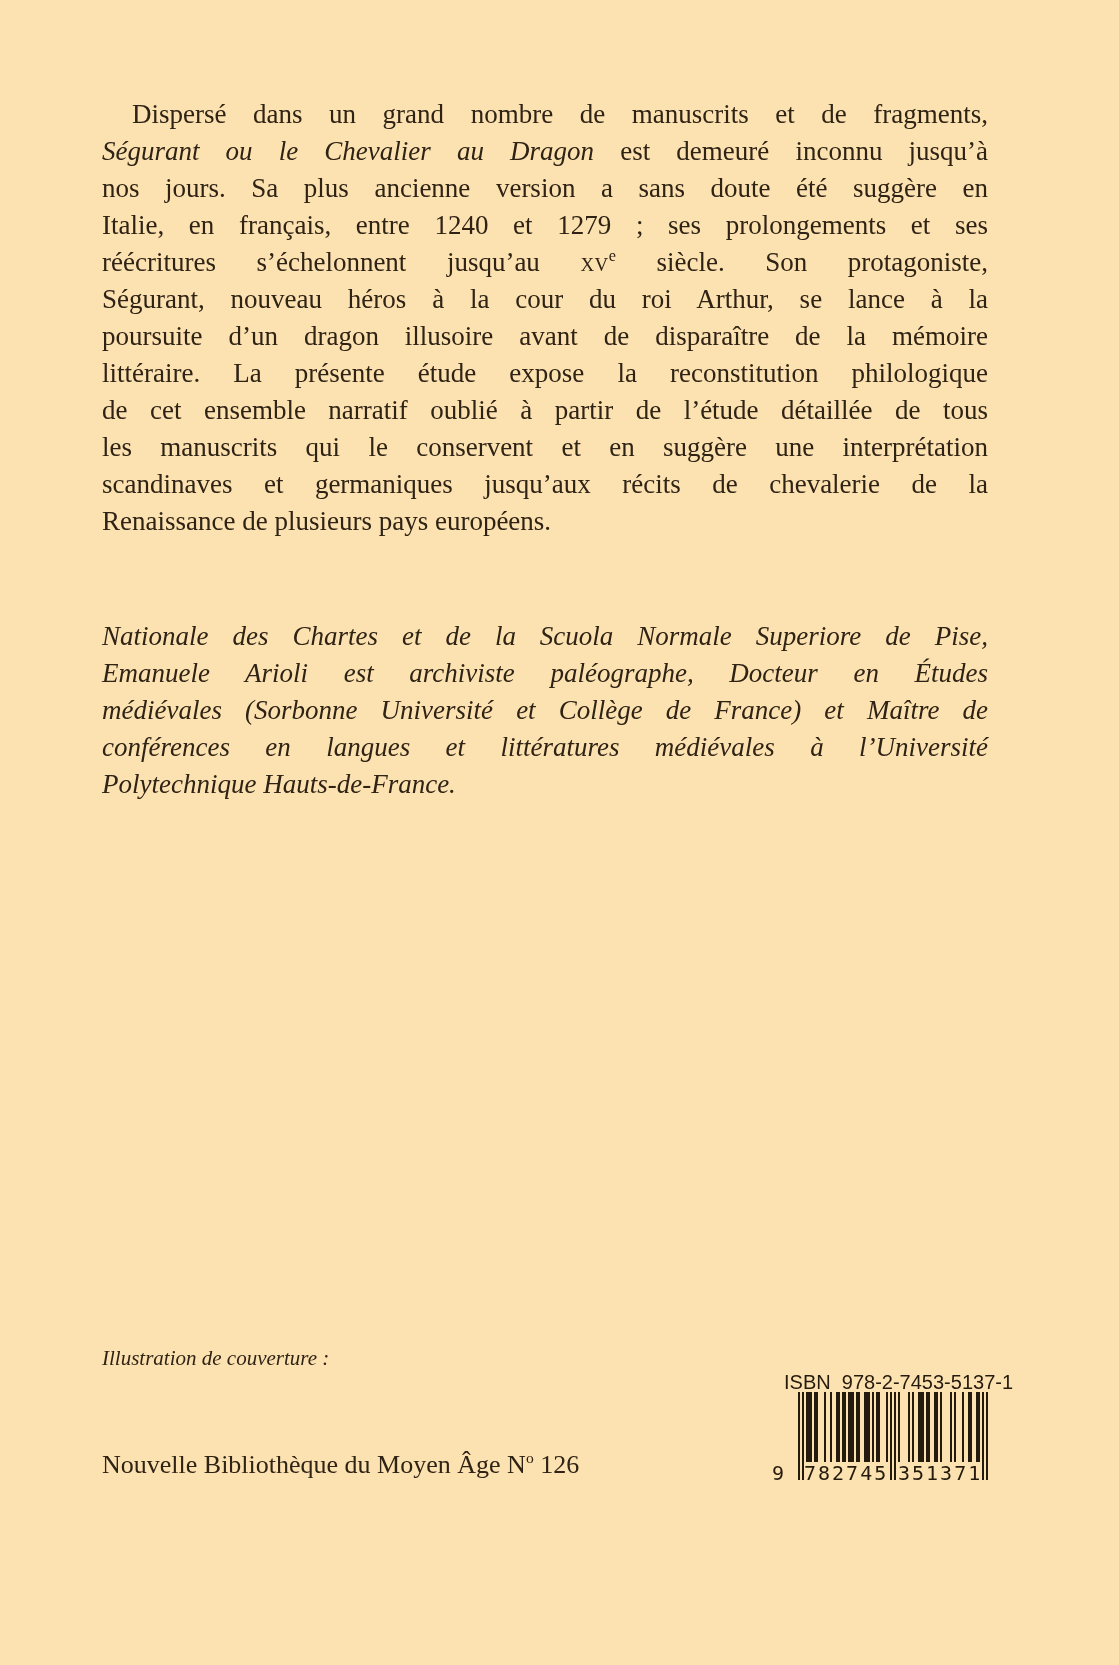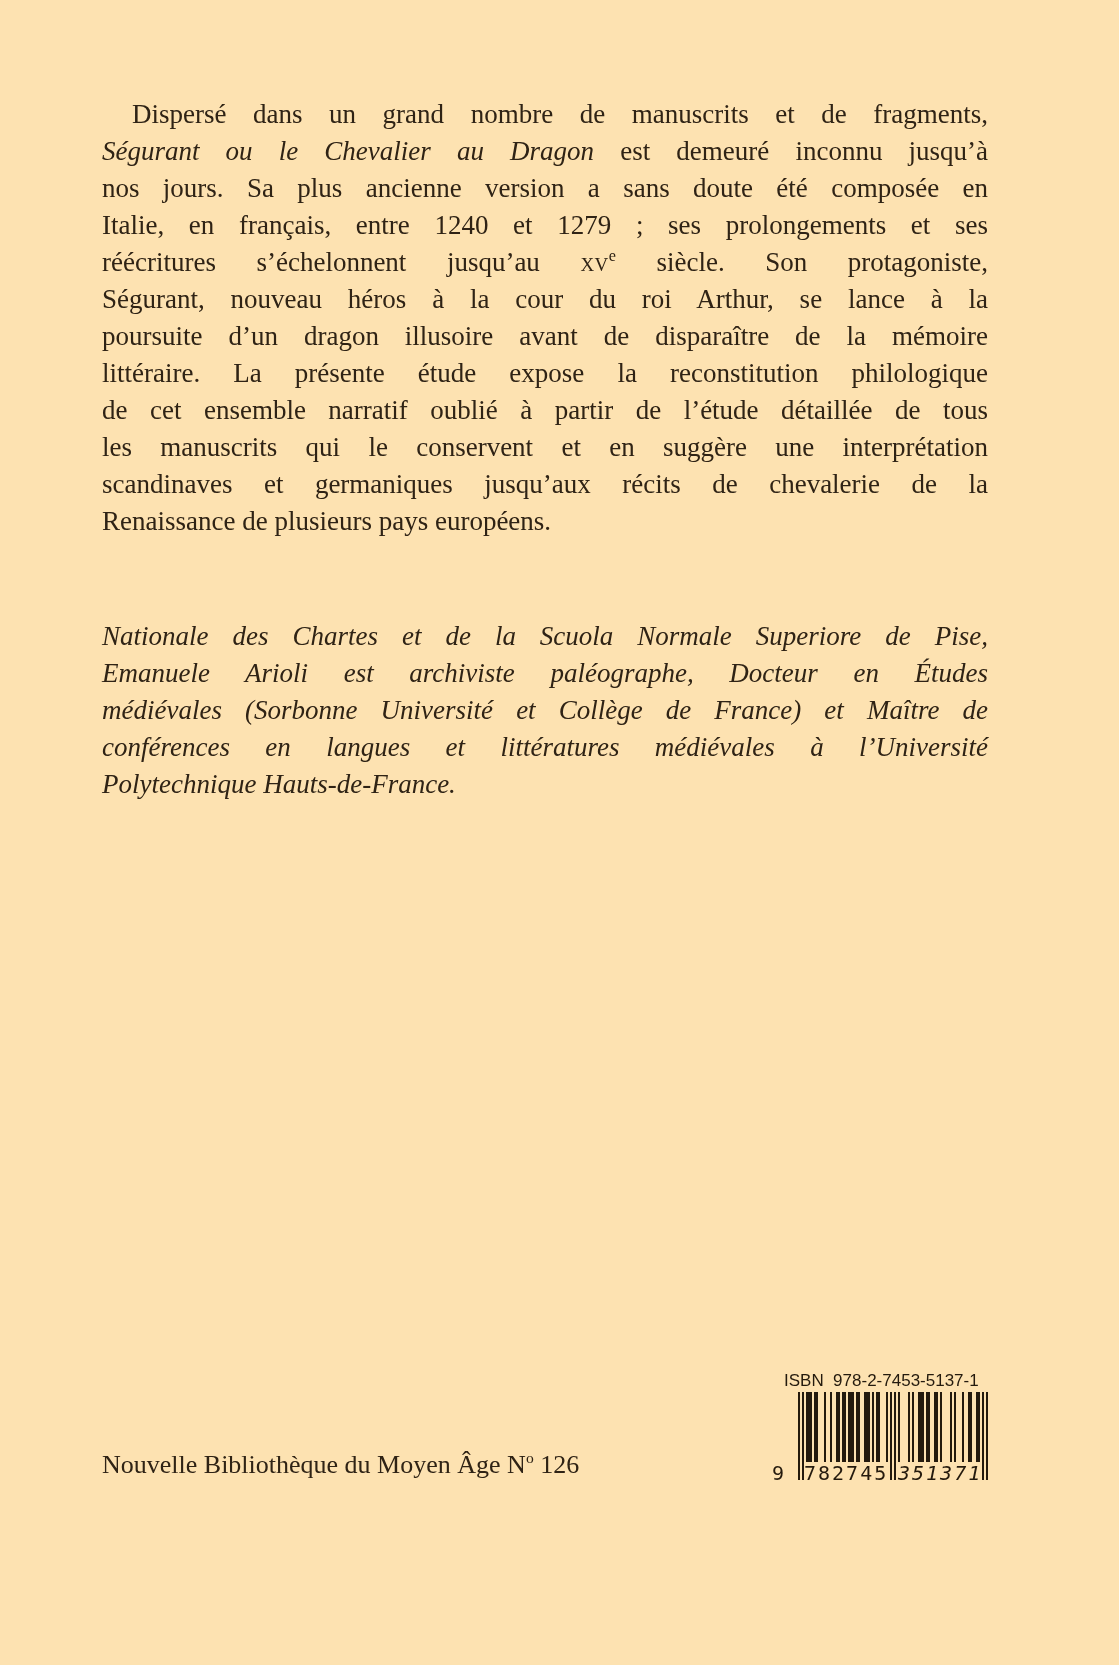--- a/index.html
+++ b/index.html
@@ -55,21 +55,21 @@
     left:770px;top:1371px;
     width:222px;height:122px;
     color:#241a0d;
   }
   .isbn-label{
     position:absolute;
     left:14px;top:0;
     width:210px;
     text-align:left;
     font-family:"Liberation Sans", sans-serif;
-    font-size:17px;
+    font-size:20px;
     white-space:pre;
   }
   .bars{
     position:absolute;
     left:28px;top:21px;
     width:190px;height:88px;
   }
   .bar{
     position:absolute;
     top:0;width:2px;height:70px;
@@ -77,51 +77,52 @@
   }
   .bar.guard{height:88px;}
   .bc-digit{
     position:absolute;
     top:90px;
     font-family:"DejaVu Sans Mono", monospace;
     font-size:20px;
   }
   .bc-lead{left:2px;}
   .bc-left{left:34px;width:84px;text-align:center;letter-spacing:2px;}
-  .bc-right{left:128px;width:84px;text-align:left;letter-spacing:2px;font-style:italic;}
+  .bc-right{left:128px;width:84px;text-align:left;letter-spacing:2px;}
 </style>
 </head>
 <body>
 
 <div class="page" style="background: rgb(253, 226, 177); color: rgb(47, 35, 21); padding-left: 13px;">
 
   <div class="textblock synopsis">
       <div class="line first">Dispersé dans un grand nombre de manuscrits et de fragments,</div>
       <div class="line"><i>Ségurant ou le Chevalier au Dragon</i> est demeuré inconnu jusqu’à</div>
-      <div class="line">nos jours. Sa plus ancienne version a sans doute été composée en</div>
+      <div class="line">nos jours. Sa plus ancienne version a sans doute été suggère en</div>
       <div class="line">Italie, en français, entre 1240 et 1279 ; ses prolongements et ses</div>
       <div class="line">réécritures s’échelonnent jusqu’au <span class="sc">xv</span><sup>e</sup> siècle. Son protagoniste,</div>
       <div class="line">Ségurant, nouveau héros à la cour du roi Arthur, se lance à la</div>
       <div class="line">poursuite d’un dragon illusoire avant de disparaître de la mémoire</div>
       <div class="line">littéraire. La présente étude expose la reconstitution philologique</div>
       <div class="line">de cet ensemble narratif oublié à partir de l’étude détaillée de tous</div>
       <div class="line">les manuscrits qui le conservent et en suggère une interprétation</div>
       <div class="line">scandinaves et germaniques jusqu’aux récits de chevalerie de la</div>
       <div class="line last">Renaissance de plusieurs pays européens.</div>
     </div>
 
   <div class="textblock bio">
       <div class="line">Nationale des Chartes et de la Scuola Normale Superiore de Pise,</div>
       <div class="line">Emanuele Arioli est archiviste paléographe, Docteur en Études</div>
       <div class="line">médiévales (Sorbonne Université et Collège de France) et Maître de</div>
       <div class="line">conférences en langues et littératures médiévales à l’Université</div>
       <div class="line last">Polytechnique Hauts-de-France.</div>
     </div>
 
   <div class="textblock credits noj">
+      <div class="line first">Illustration de couverture :</div>
     </div>
 
   <div class="textblock collection noj">
       <div class="line first last">Nouvelle Bibliothèque du Moyen Âge N<sup>o</sup> 126</div>
     </div>
 
   <div class="barcode">
     <div class="isbn-label">ISBN  978-2-7453-5137-1</div>
     <div class="bars">
         <div class="bar guard" style="left: 0px; background: rgb(36, 26, 13);"></div>

